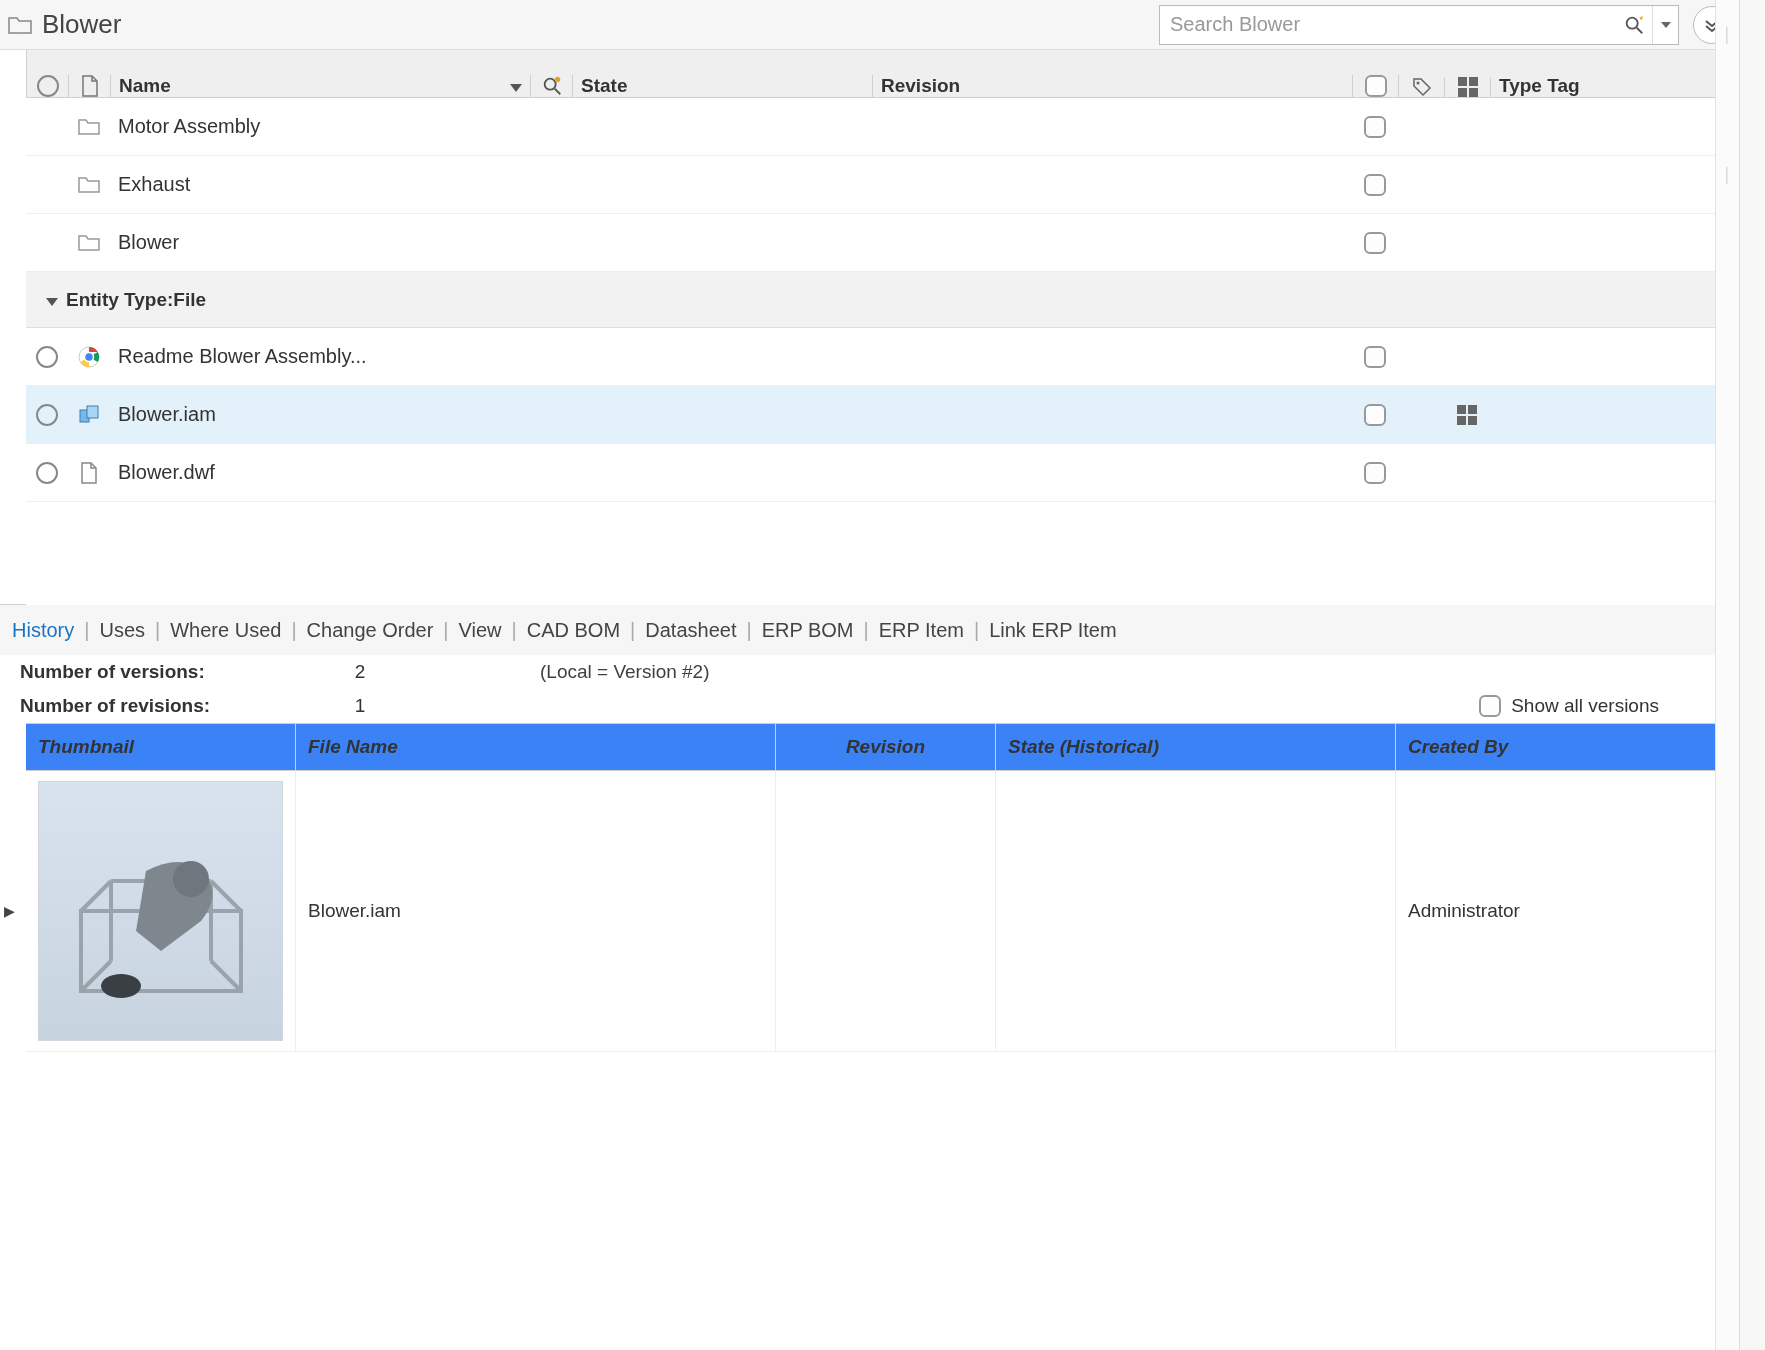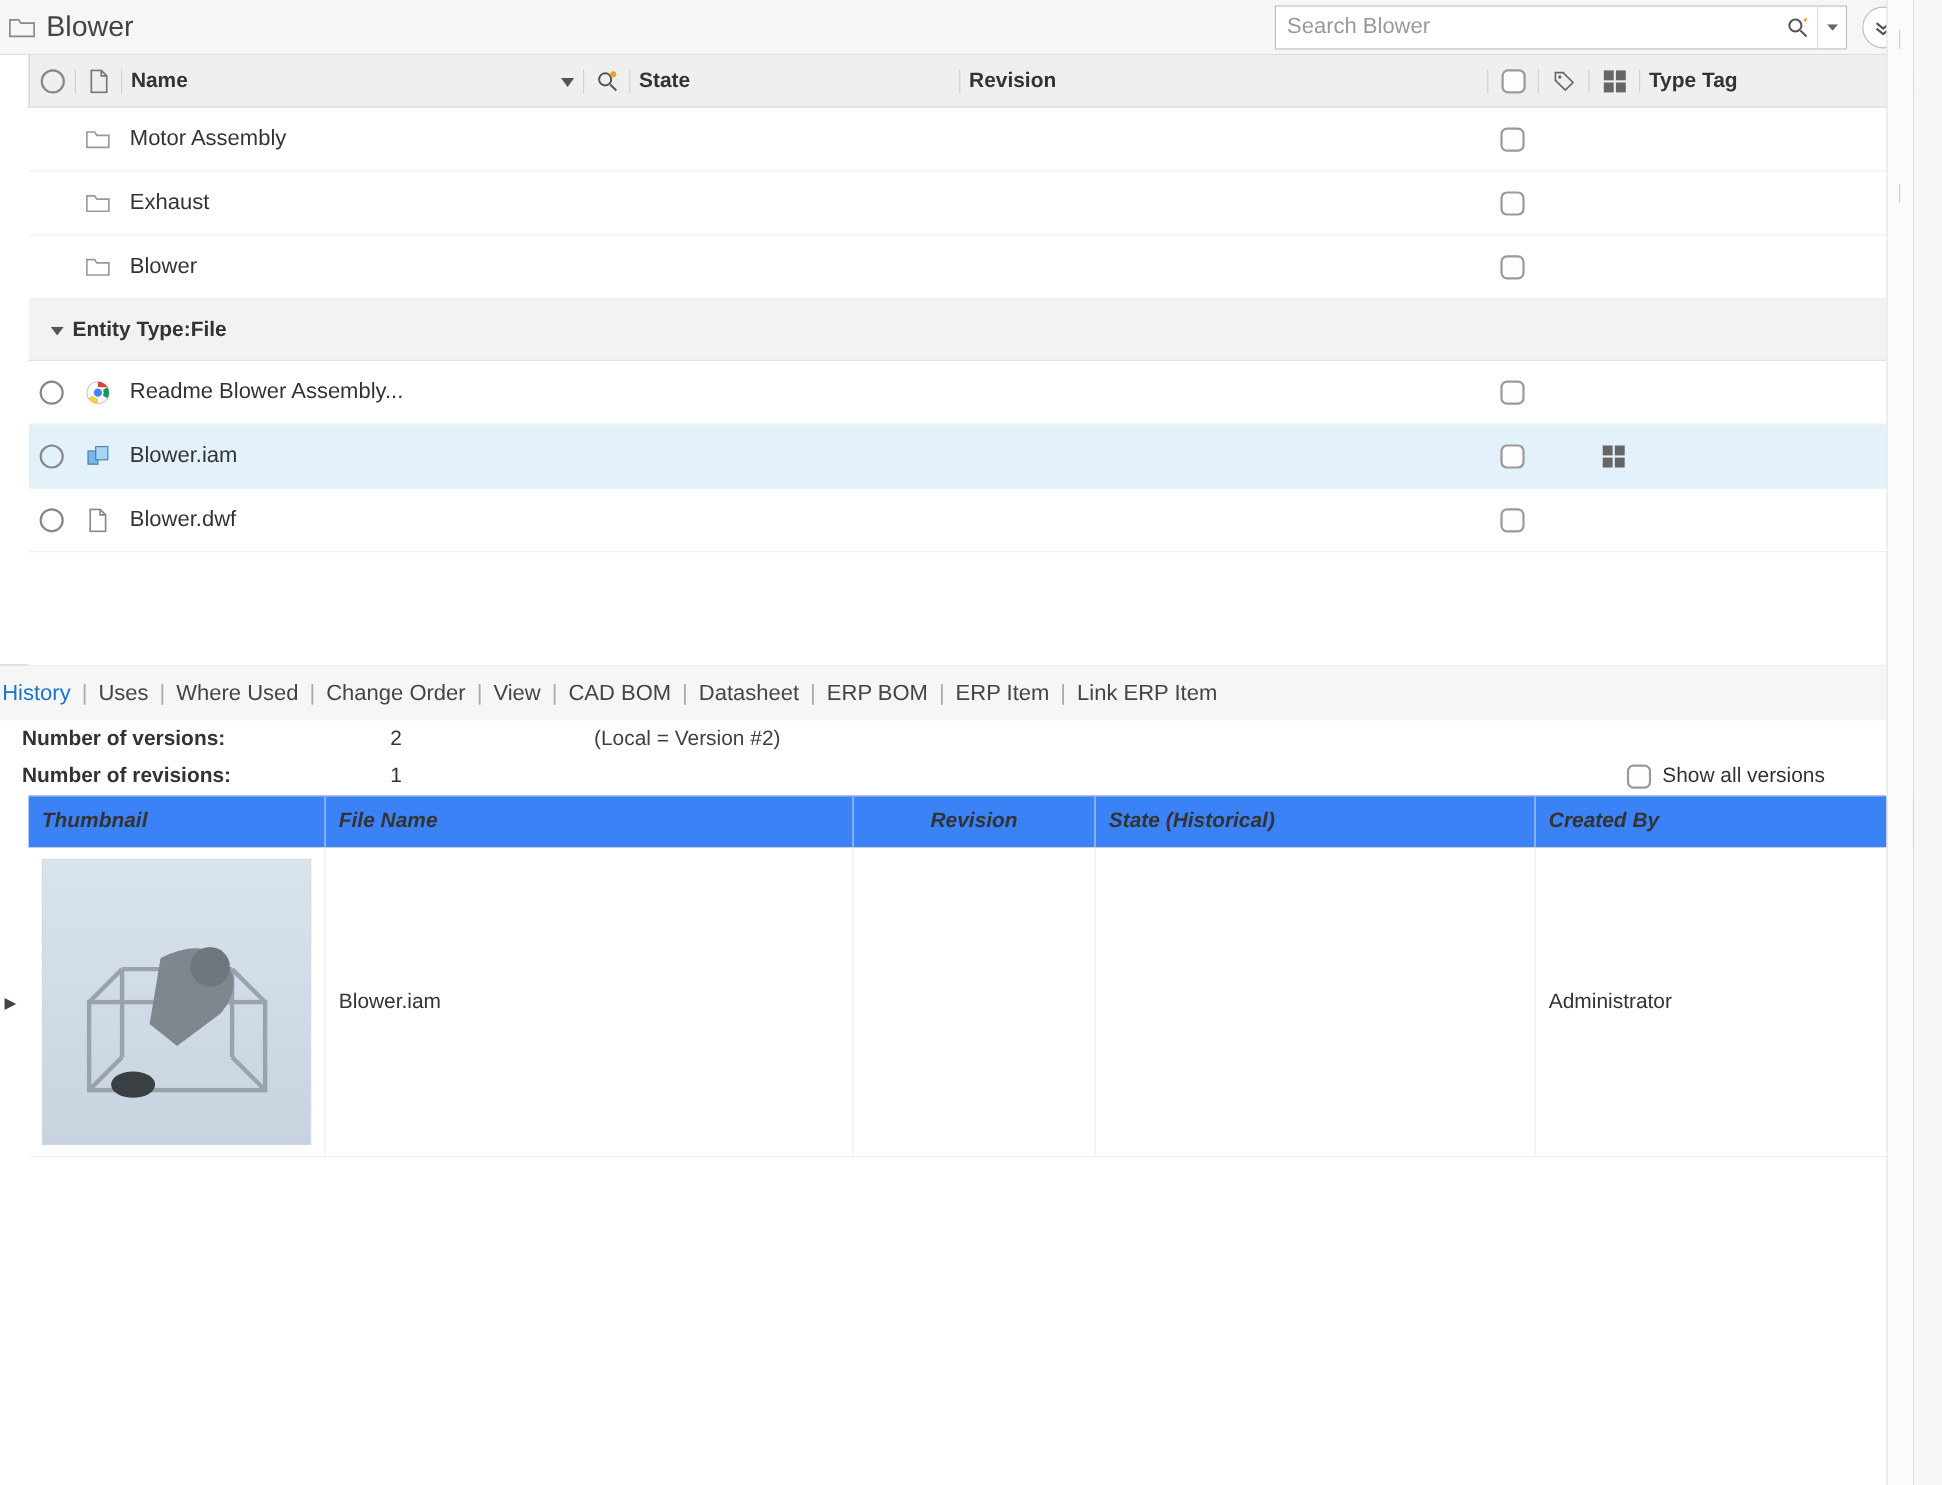--- a/index.html
+++ b/index.html
@@ -80,21 +80,21 @@
     cursor:pointer;
   }
 
   
   .grid-region {
     position:relative;
     height: 555px;
     border-bottom:1px solid #ccc;
   }
   .grid-header {
-    display:flex; align-items:center;
+    display:flex; align-items:flex-end;
     height:48px;
     background:#efefef;
     border-bottom:1px solid #d0d0d0;
     margin-left:26px;
     border-left:1px solid #d0d0d0;
   }
   .grid-header .hcell {
     border-right:1px solid #d0d0d0;
     display:flex;align-items:center;
     padding:0 8px;
@@ -169,21 +169,21 @@
     width:20px;height:20px;
     display:grid;grid-template-columns:1fr 1fr;grid-template-rows:1fr 1fr;
     gap:2px;
   }
   .grid4-shape span{background:#666;}
 
   
   .detail-tabs {
     display:flex;align-items:center;
     height:50px;
-    padding:0 2px;
+    padding:0 12px;
     gap:10px;
     background:#f6f6f6;
     font-size:20px;
     color:#444;
   }
   .detail-tabs .tab { cursor:pointer; }
   .detail-tabs .tab.active { color:#1a74c7; }
   .detail-tabs .sep { color:#aaa; }
 
   .meta-row {

